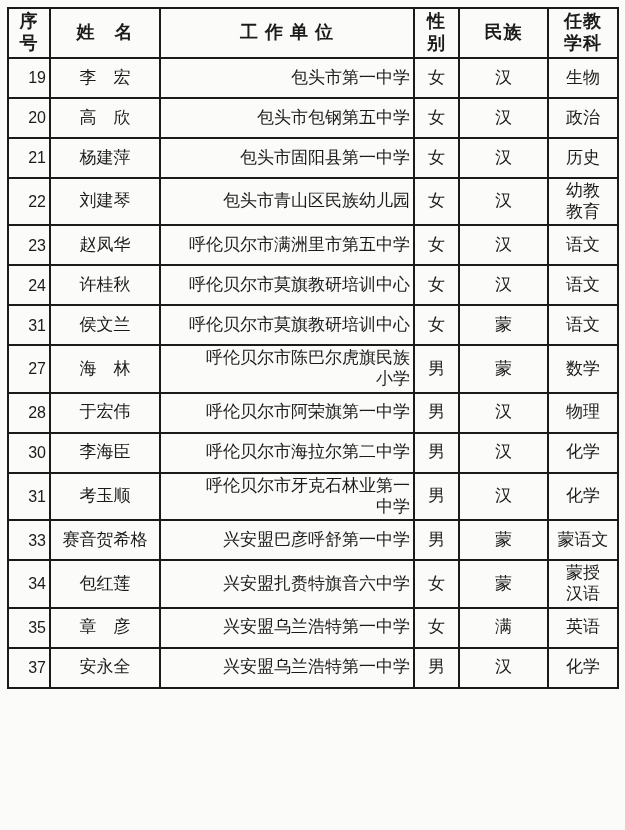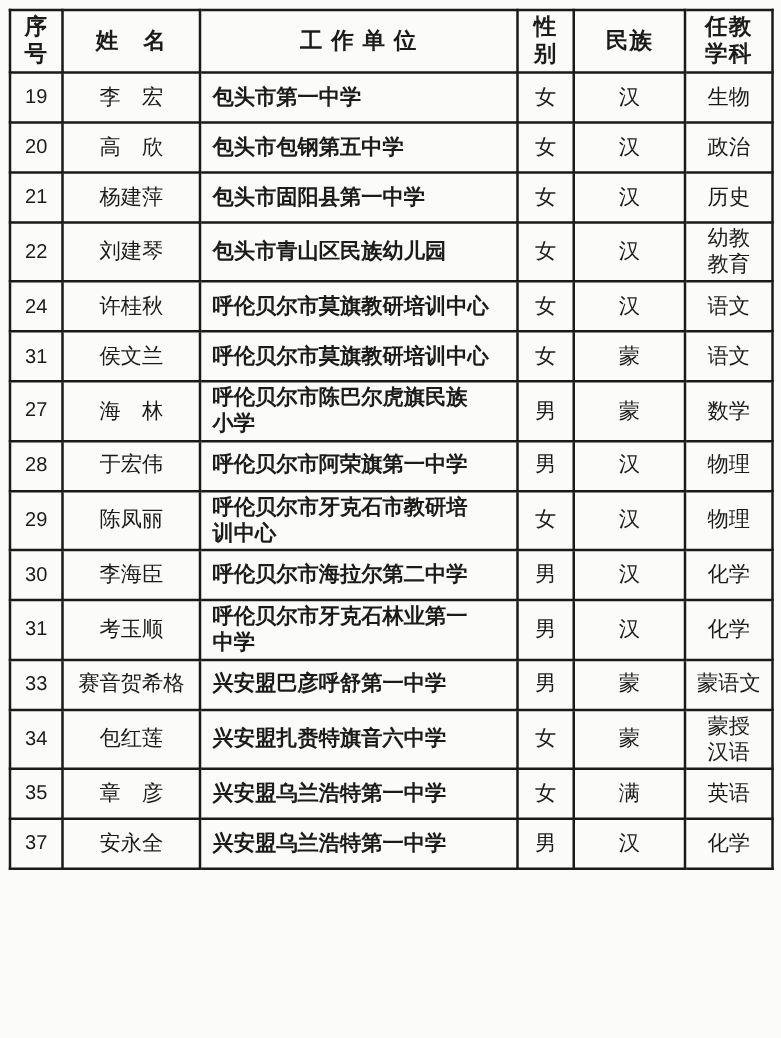--- a/index.html
+++ b/index.html
@@ -42,27 +42,27 @@
     font-size: 18px;
     font-weight: bold;
     height: 40px;
     letter-spacing: 1px;
   }
   table.roster td {
     font-size: 17px;
     height: 34px;
   }
   table.roster td.cell-unit {
-    text-align: left;
+    text-align: right;
     padding-left: 9px;
-    font-weight: bold;
   }
   table.roster td.cell-no {
     font-size: 16px;
     letter-spacing: 0;
+    text-align: right;
   }
   col.c-no     { width: 42px; }
   col.c-name   { width: 110px; }
   col.c-unit   { width: 254px; }
   col.c-gender { width: 45px; }
   col.c-ethnic { width: 89px; }
   col.c-subject{ width: 70px; }
 </style>
 </head>
 <body>
@@ -118,20 +118,28 @@
         <tr>
           <td class="cell-no">22</td>
           <td class="cell-name">刘建琴</td>
           <td class="cell-unit">包头市青山区民族幼儿园</td>
           <td class="cell-gender">女</td>
           <td class="cell-ethnic">汉</td>
           <td class="cell-subject">幼教
 教育</td>
         </tr>
         <tr>
+          <td class="cell-no">23</td>
+          <td class="cell-name">赵凤华</td>
+          <td class="cell-unit">呼伦贝尔市满洲里市第五中学</td>
+          <td class="cell-gender">女</td>
+          <td class="cell-ethnic">汉</td>
+          <td class="cell-subject">语文</td>
+        </tr>
+        <tr>
           <td class="cell-no">24</td>
           <td class="cell-name">许桂秋</td>
           <td class="cell-unit">呼伦贝尔市莫旗教研培训中心</td>
           <td class="cell-gender">女</td>
           <td class="cell-ethnic">汉</td>
           <td class="cell-subject">语文</td>
         </tr>
         <tr>
           <td class="cell-no">31</td>
           <td class="cell-name">侯文兰</td>
@@ -147,29 +155,20 @@
 小学</td>
           <td class="cell-gender">男</td>
           <td class="cell-ethnic">蒙</td>
           <td class="cell-subject">数学</td>
         </tr>
         <tr>
           <td class="cell-no">28</td>
           <td class="cell-name">于宏伟</td>
           <td class="cell-unit">呼伦贝尔市阿荣旗第一中学</td>
           <td class="cell-gender">男</td>
-          <td class="cell-ethnic">汉</td>
-          <td class="cell-subject">物理</td>
-        </tr>
-        <tr>
-          <td class="cell-no">29</td>
-          <td class="cell-name">陈凤丽</td>
-          <td class="cell-unit">呼伦贝尔市牙克石市教研培
-训中心</td>
-          <td class="cell-gender">女</td>
           <td class="cell-ethnic">汉</td>
           <td class="cell-subject">物理</td>
         </tr>
         <tr>
           <td class="cell-no">30</td>
           <td class="cell-name">李海臣</td>
           <td class="cell-unit">呼伦贝尔市海拉尔第二中学</td>
           <td class="cell-gender">男</td>
           <td class="cell-ethnic">汉</td>
           <td class="cell-subject">化学</td>

